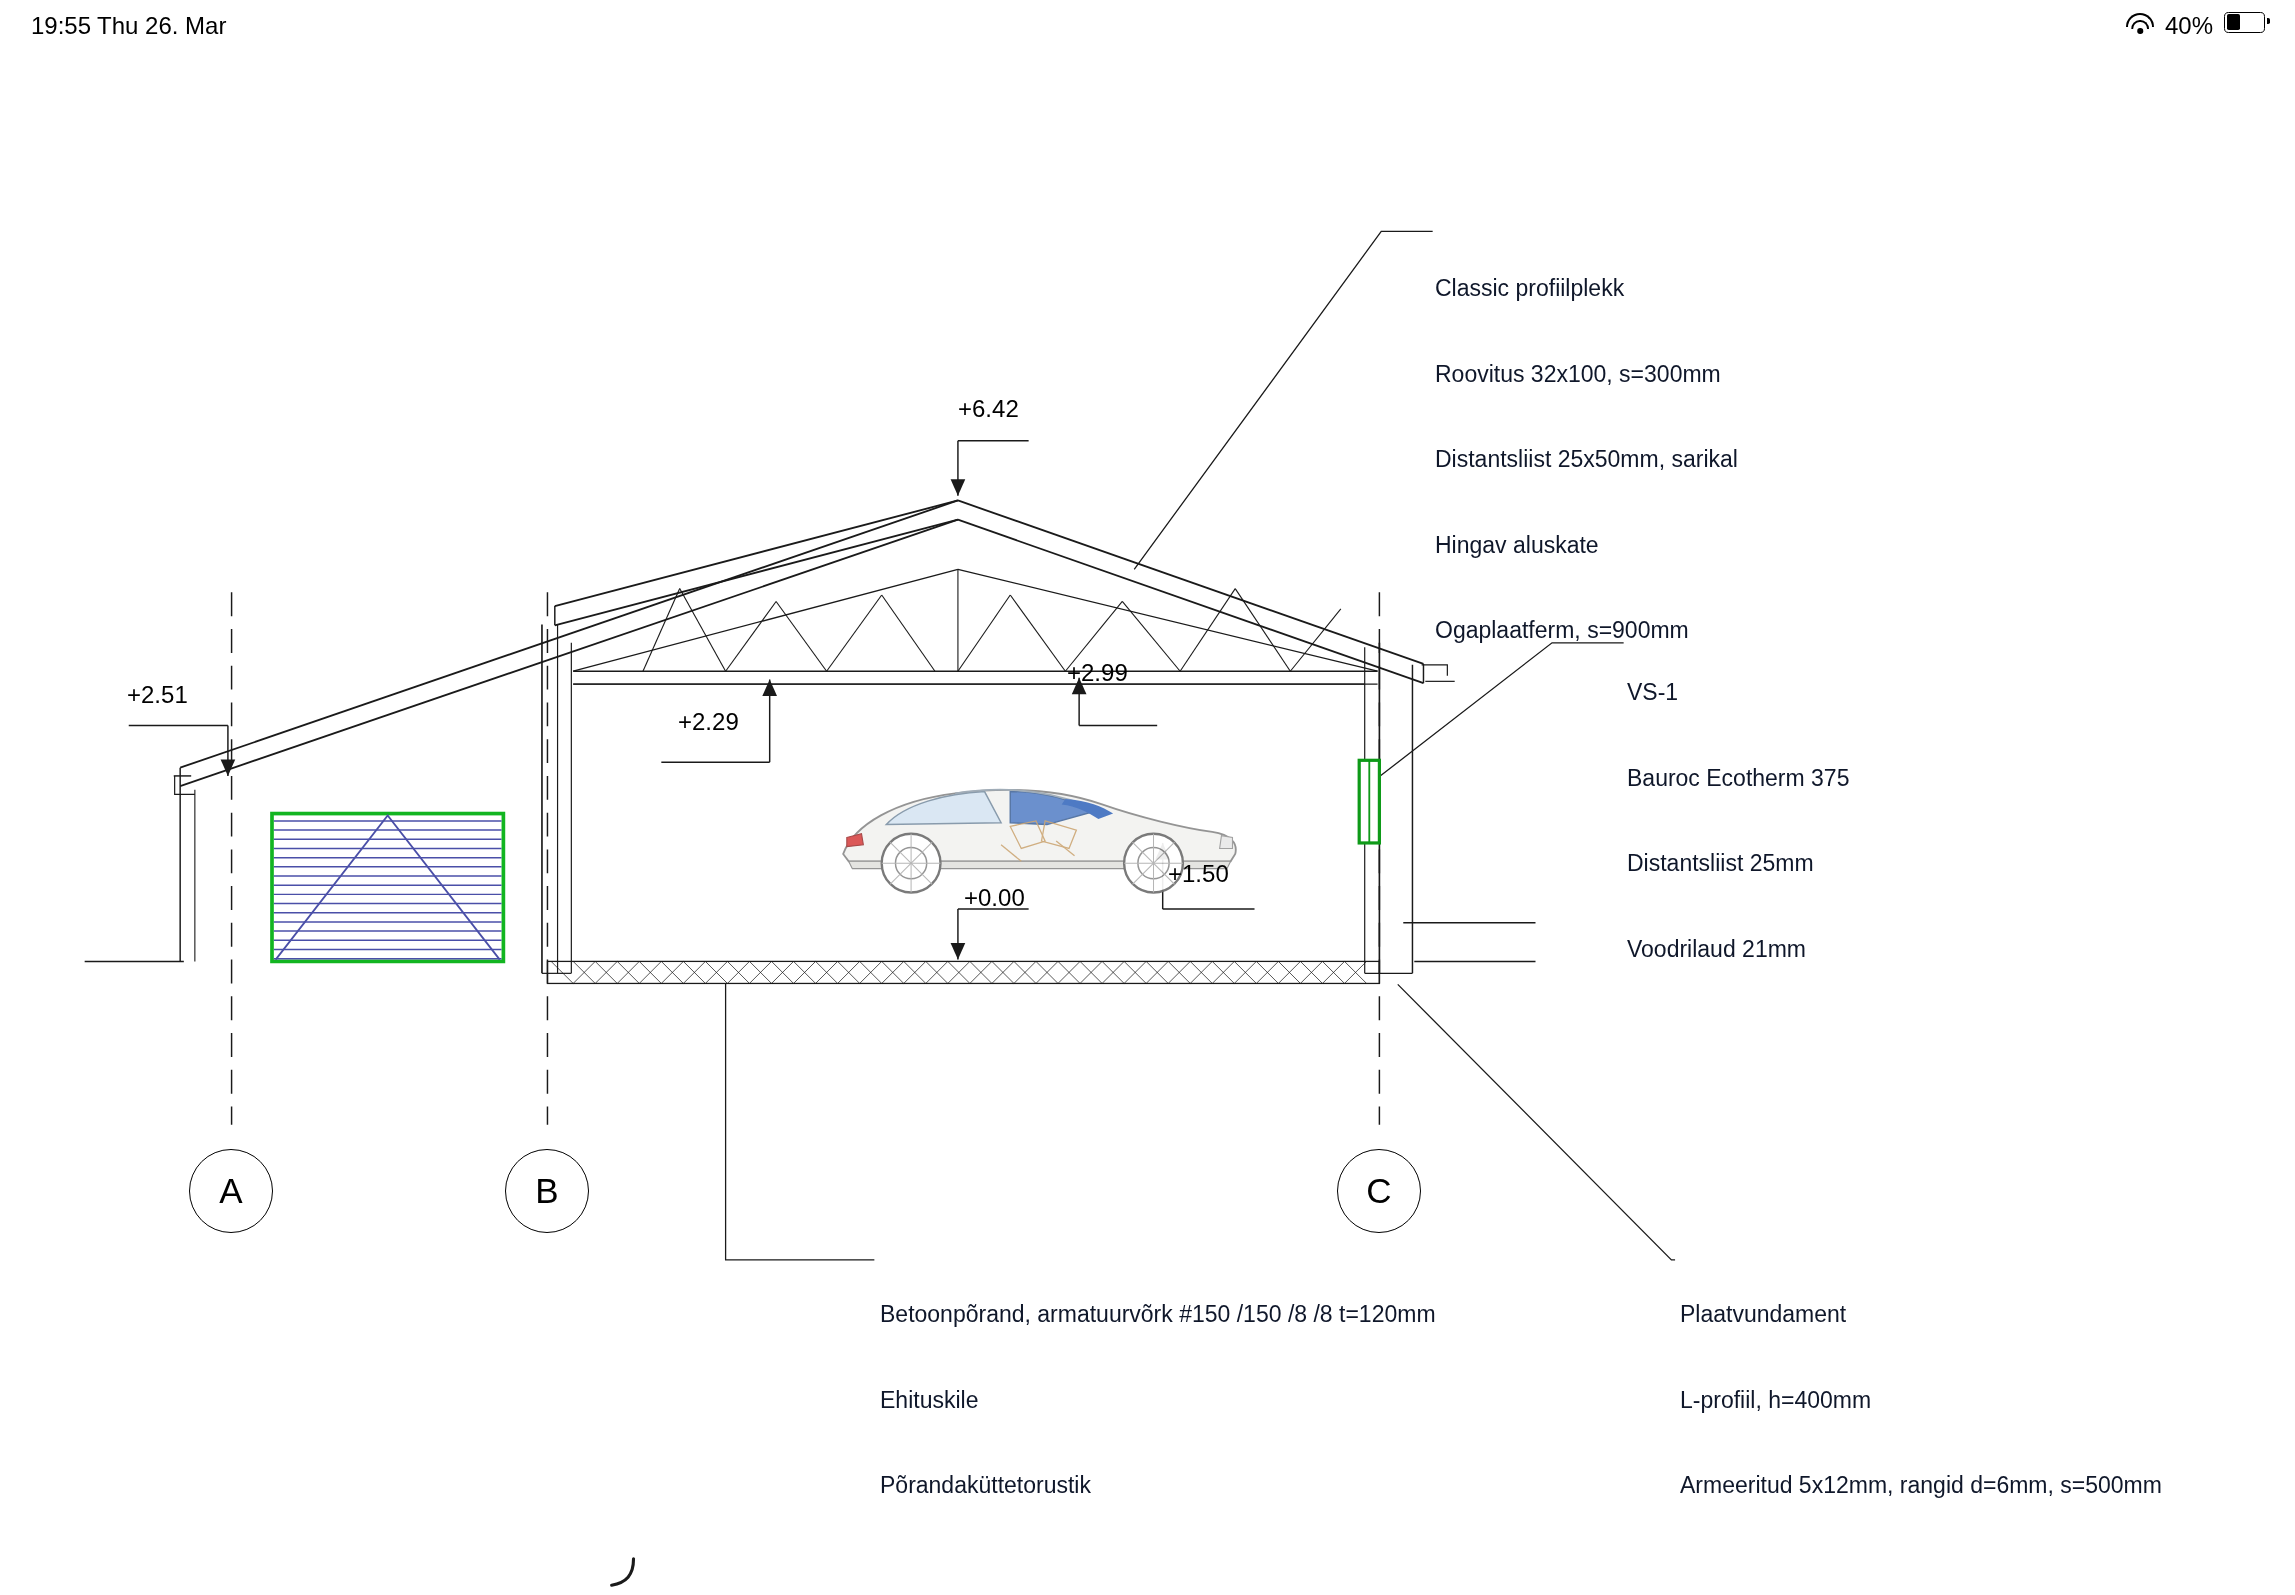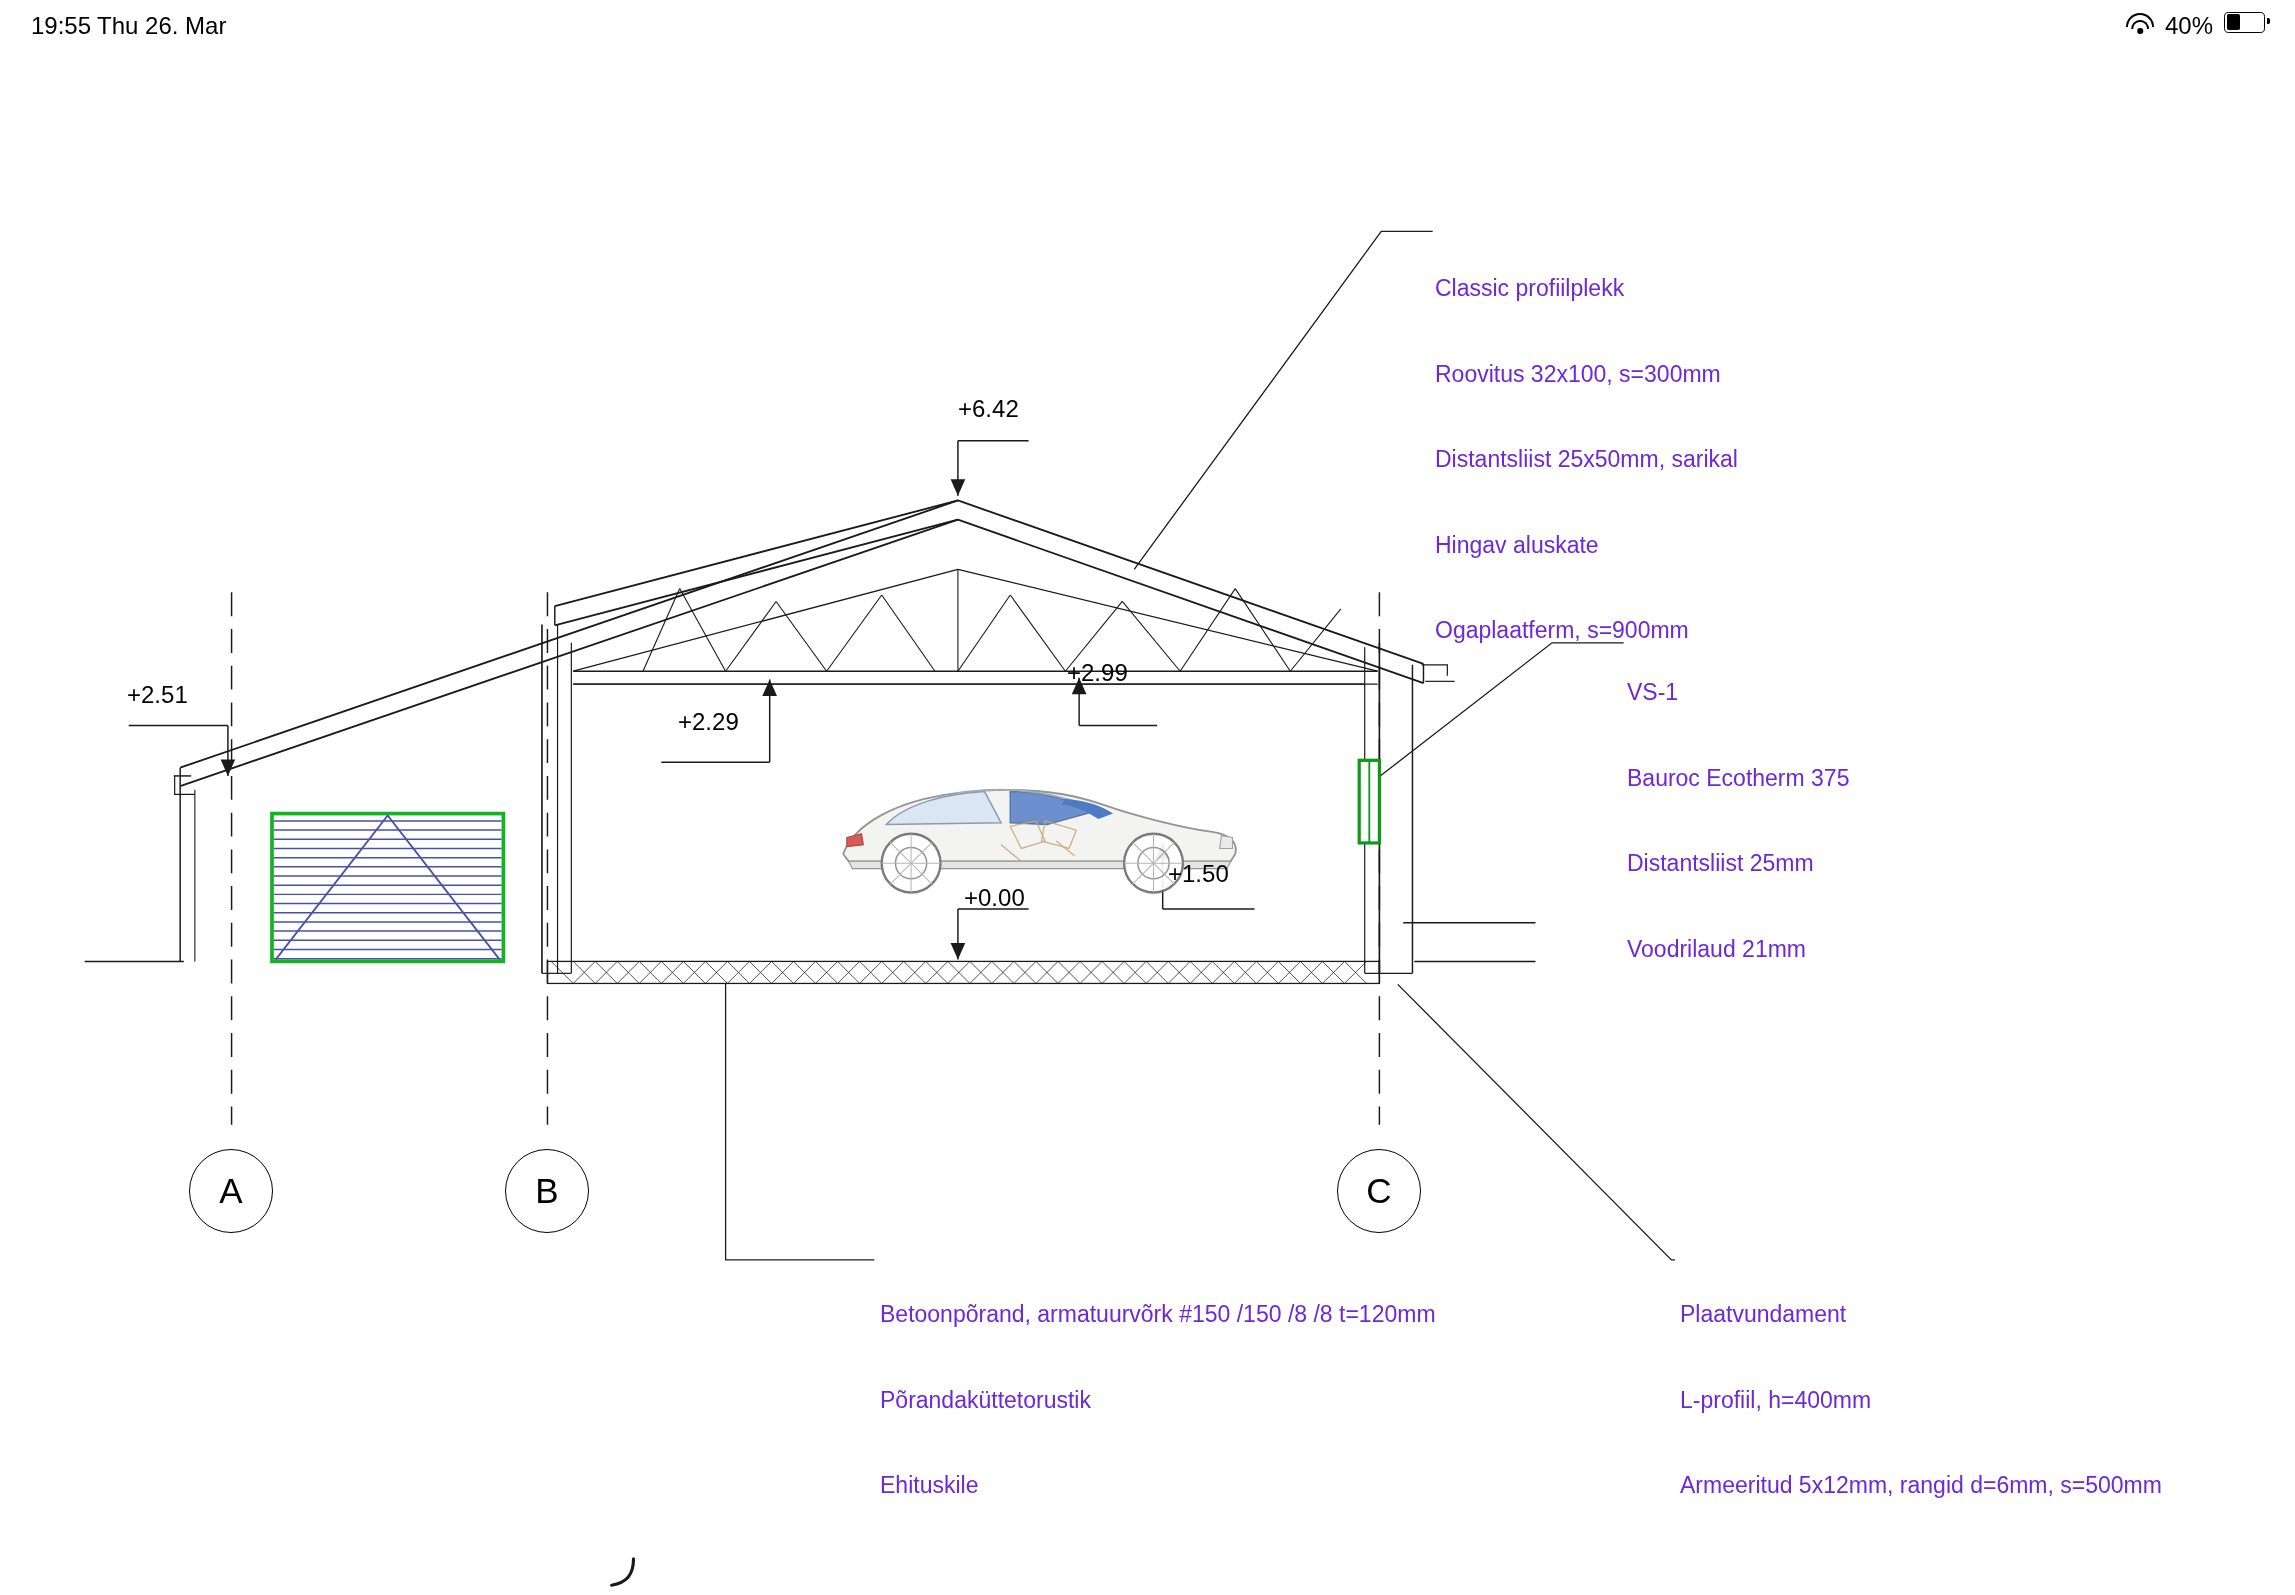--- a/index.html
+++ b/index.html
@@ -72,21 +72,21 @@
     top: 0; left: 0;
     width: 2296px;
     height: 1595px;
   }
   svg { display: block; }
 
   .anno {
     position: absolute;
     font-size: 23px;
     line-height: 28.5px;
-    color: #6d28d9;
+    color: #0f172a;
     white-space: pre;
   }
   .anno-roof   { left: 1435px; top: 217px; }
   .anno-wall   { left: 1627px; top: 621px; }
   .anno-floor  { left: 880px;  top: 1243px; }
   .anno-found  { left: 1680px; top: 1243px; }
 
   .lvl {
     position: absolute;
     font-size: 24px;
@@ -411,22 +411,22 @@
 
   <div class="anno anno-wall">
     <div>VS-1</div>
     <div>Bauroc Ecotherm 375</div>
     <div>Distantsliist 25mm</div>
     <div>Voodrilaud 21mm</div>
   </div>
 
   <div class="anno anno-floor">
     <div>Betoonpõrand, armatuurvõrk #150 /150 /8 /8 t=120mm</div>
+    <div>Ehituskile</div>
     <div>Põrandaküttetorustik</div>
-    <div>Ehituskile</div>
     
     
     
     
     
   </div>
 
   <div class="anno anno-found">
     <div>Plaatvundament</div>
     <div>L-profiil, h=400mm</div>

